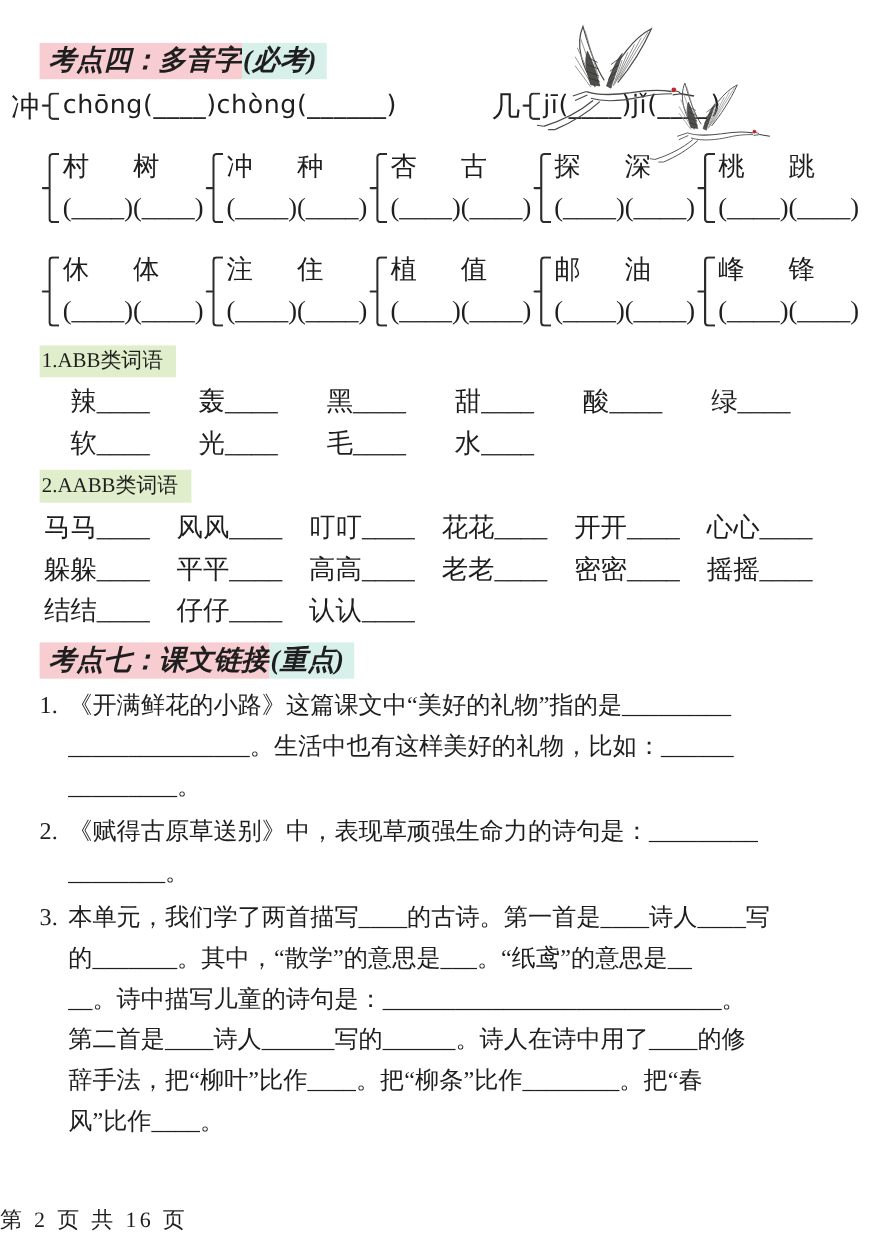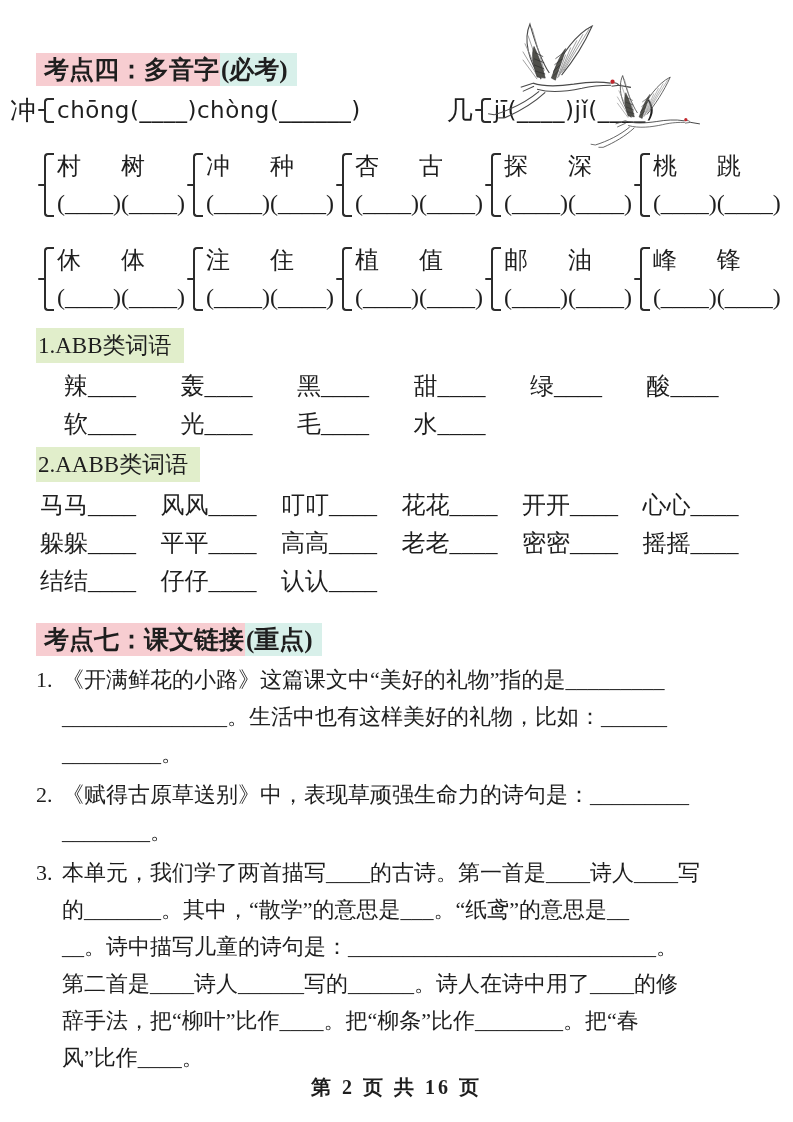--- a/index.html
+++ b/index.html
@@ -14,21 +14,21 @@
   body{font-family:"Liberation Serif","DejaVu Serif",serif;color:var(--ink);}
   .page{
     position:relative;
     width:793px;height:1122px;
     margin:0 auto;
     background:#ffffff;
     padding:30px 30px 0 36px;
     overflow:hidden;
   }
   
-  .sec-head{display:block;font-weight:bold;font-size:25px;line-height:1.3;margin:24px 0 6px;}
+  .sec-head{display:block;font-weight:bold;font-size:25px;line-height:1.3;margin:10px 0 6px;font-style:italic;}
   .sec-head .t{background:var(--pink);padding:3px 1px 3px 8px;}
   .sec-head .tag{background:var(--mint);padding:3px 9px 3px 1px;}
   
   .brk{
     flex:none;align-self:stretch;
     width:10px;margin:5px 3px 5px 8px;
     border:2px solid var(--line);border-right:none;
     border-radius:4px 0 0 4px;
     position:relative;
   }
@@ -40,32 +40,32 @@
   
   .poly-row{display:flex;gap:86px;margin:2px 0 4px -26px;}
   .poly-group{display:flex;align-items:center;}
   .poly-char{font-size:26px;font-weight:500;}
   .poly-line{font-family:"DejaVu Sans","Liberation Sans",sans-serif;font-size:23px;line-height:34px;letter-spacing:.5px;}
   
   .pairs-row{display:flex;justify-content:space-between;padding-right:4px;margin:20px 0 8px 0;}
   .pair{display:flex;}
   .pair-line{font-size:24px;line-height:37px;}
   
-  .sub-label{display:inline-block;background:var(--green);font-size:23px;line-height:1.35;padding:2px 12px 2px 2px;margin:4px 0 4px 0;}
+  .sub-label{display:inline-block;background:var(--green);font-size:19px;line-height:1.35;padding:2px 12px 2px 2px;margin:4px 0 4px 0;}
   .redup-grid{display:grid;grid-template-columns:repeat(6,1fr);font-size:24px;line-height:38px;}
   .redup-grid.abb{padding-left:28px;}
   .redup-grid.aabb{padding-left:4px;}
   
   .sec7-item{display:flex;font-size:22px;line-height:1.68;margin-bottom:4px;}
   .sec7-num{flex:none;width:26px;}
   .sec7-text{white-space:pre-wrap;flex:1;}
   
   .footer{
-    position:absolute;left:0;right:0;bottom:21px;
-    text-align:center;font-size:20px;font-weight:700;letter-spacing:3px;
+    position:absolute;left:0;right:0;bottom:0;
+    text-align:left;font-size:20px;font-weight:400;letter-spacing:3px;
   }
   
   .cranes{position:absolute;left:468px;top:22px;width:300px;height:150px;}
 </style>
 </head>
 <body>
 
 <div class="page">
 
   
@@ -205,22 +205,22 @@
   </div>
 
   
 
   <div class="sub-label">1.ABB类词语</div>
   <div class="redup-grid abb">
     <span>辣____</span>
     <span>轰____</span>
     <span>黑____</span>
     <span>甜____</span>
+    <span>酸____</span>
     <span>绿____</span>
-    <span>酸____</span>
     <span>软____</span>
     <span>光____</span>
     <span>毛____</span>
     <span>水____</span>
   </div>
 
   <div class="sub-label">2.AABB类词语</div>
   <div class="redup-grid aabb">
     <span>马马____</span>
     <span>风风____</span>

